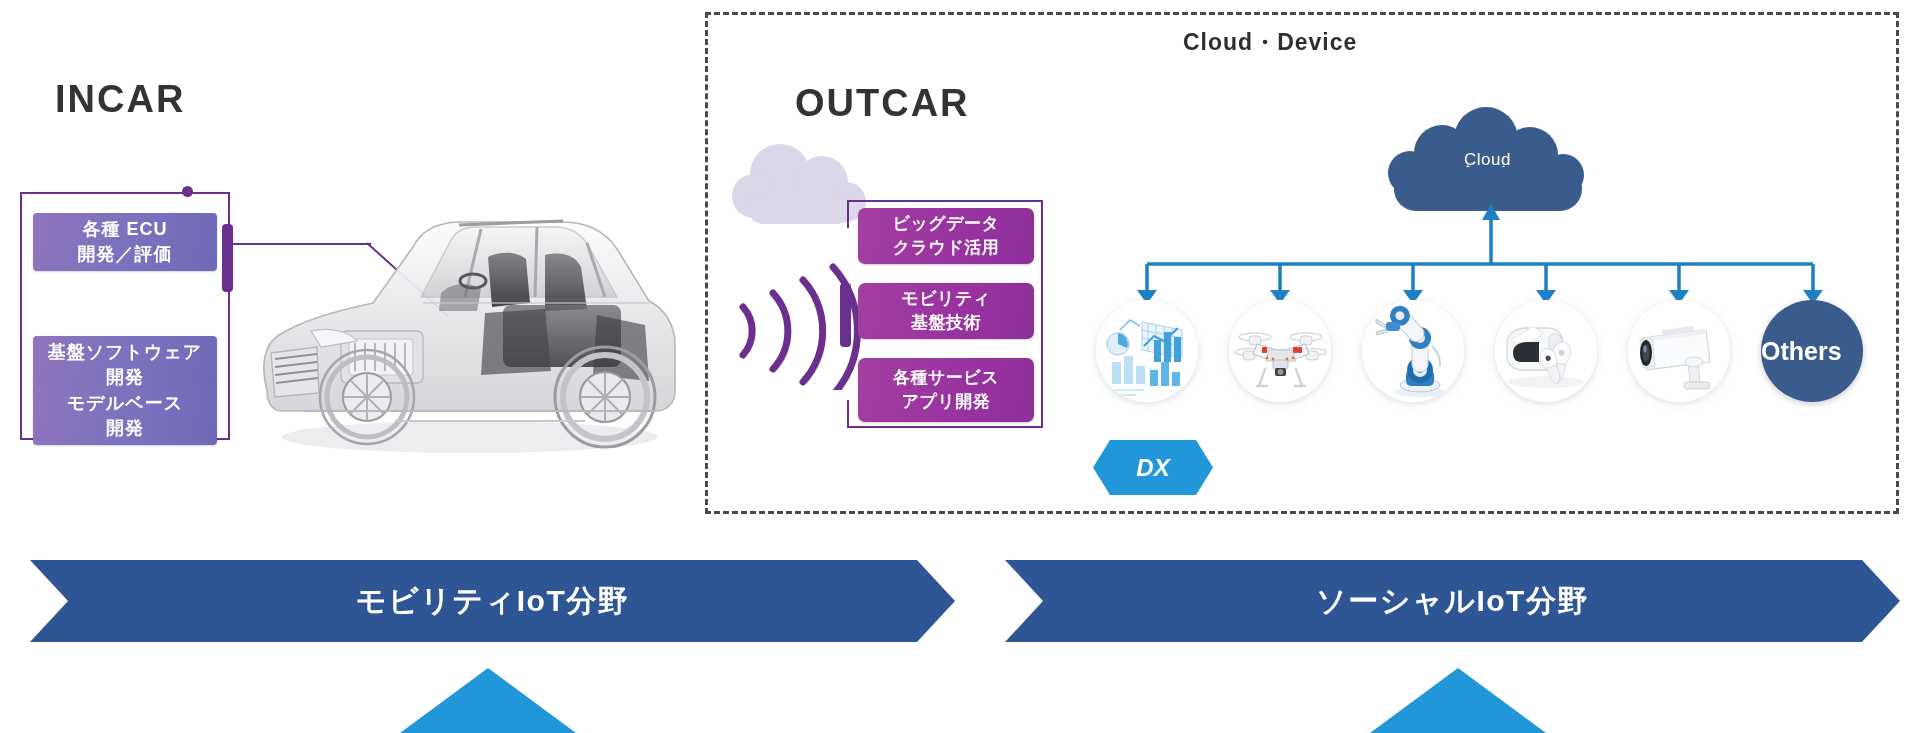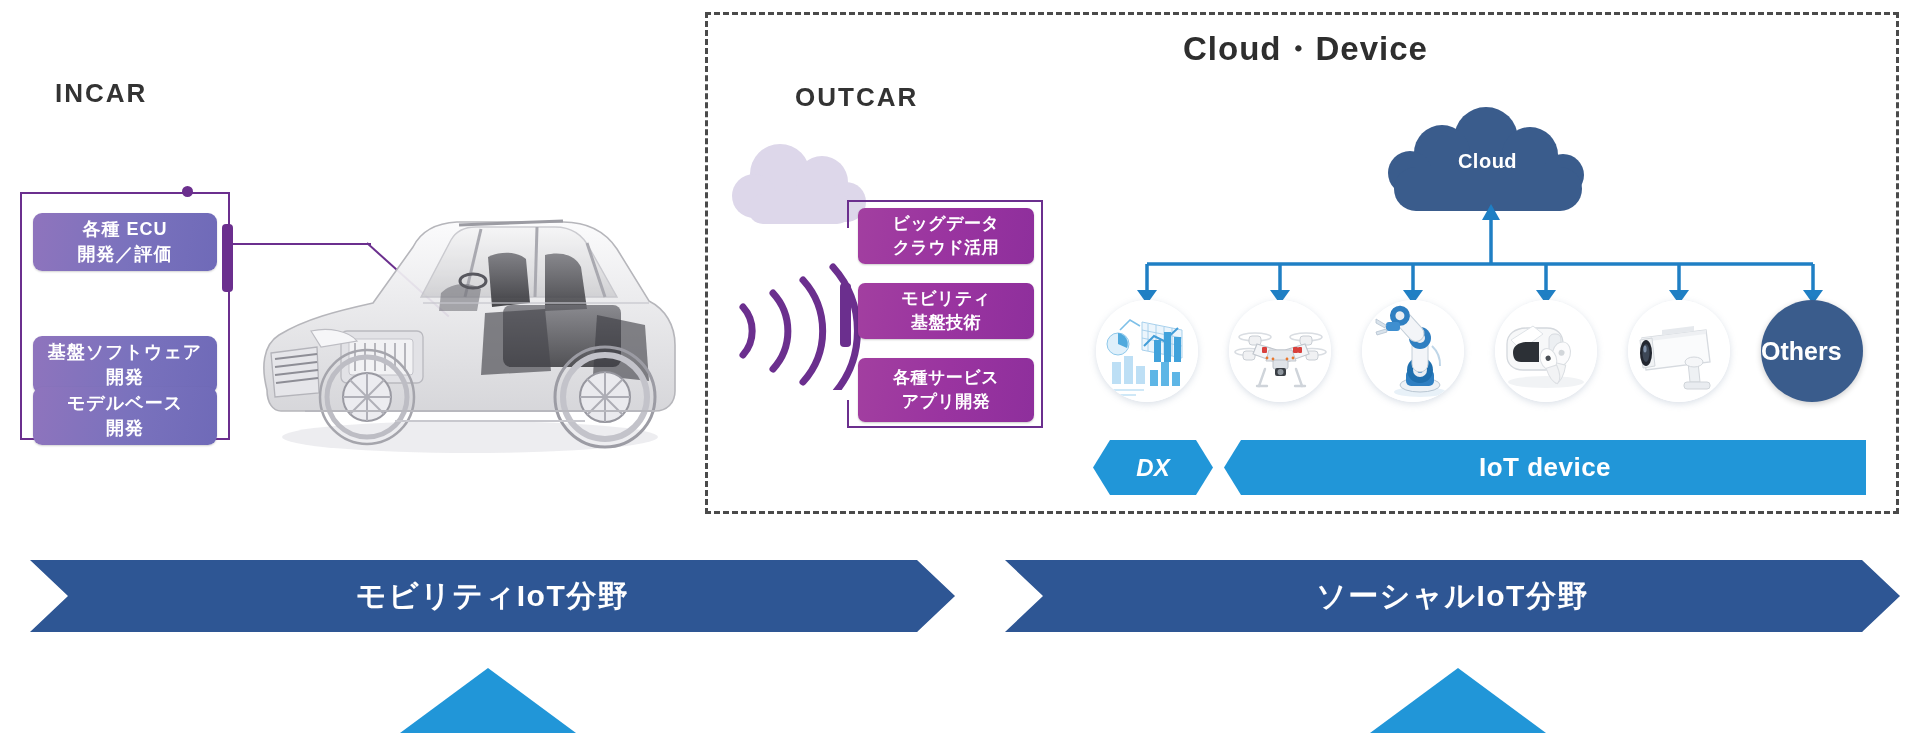--- a/index.html
+++ b/index.html
@@ -7,32 +7,32 @@
     width: 1920px; height: 733px;
     background: #ffffff;
     font-family: "Liberation Sans", "DejaVu Sans", sans-serif;
     overflow: hidden;
   }
   #stage { position: relative; width: 1920px; height: 733px; background:#fff; }
 
   
   .section-label {
     position: absolute;
-    font-size: 26px;
+    font-size: 38px;
     font-weight: bold;
     letter-spacing: 2px;
     color: #333333;
     white-space: nowrap;
   }
   #incar-label { left: 55px; top: 78px; }
   #outcar-label { left: 795px; top: 82px; }
   #cloud-device-label {
     position: absolute;
     left: 1183px; top: 27px;
-    font-size: 33px; font-weight: bold;
+    font-size: 23px; font-weight: bold;
     color: #2e2e2e; letter-spacing: 1px;
     white-space: nowrap;
   }
 
   
   #dashed-panel {
     position: absolute;
     left: 705px; top: 12px;
     width: 1194px; height: 502px;
     border: 3px dashed #4a4a4a;
@@ -86,21 +86,21 @@
     content:""; position:absolute;
     left: 7px; top: 7px; width: 26px; height: 26px;
     border-radius: 50%; background: #5a2d82;
     box-shadow: 0 0 0 3px #ffffff inset;
   }
 
   .pbox {
     position: absolute;
     left: 33px;
     width: 184px;
-    border-radius: 9px;
+    border-radius: 4px;
     color: #ffffff;
     font-size: 18px;
     font-weight: bold;
     line-height: 1.38;
     text-align: center;
     display: flex; align-items: center; justify-content: center;
     background: linear-gradient(100deg, #8f74bd 0%, #7a72bd 52%, #6f6ab8 100%);
     box-shadow: 0 1px 2px rgba(0,0,0,.18);
     white-space: pre-line;
     letter-spacing: 1px;
@@ -158,21 +158,21 @@
     letter-spacing: 0.5px;
   }
   #mbox-1 { top: 208px; height: 56px; }
   #mbox-2 { top: 283px; height: 56px; }
   #mbox-3 { top: 358px; height: 64px; }
 
   
   #cloud-big { position: absolute; left: 1380px; top: 105px; width: 215px; height: 110px; }
   #cloud-big-text {
     position: absolute; left: 1380px; top: 150px; width: 215px;
-    text-align: center; color: #ffffff; font-size: 20px; font-weight: bold;
+    text-align: center; color: #ffffff; font-size: 17px; font-weight: normal;
     letter-spacing: 0.5px;
   }
 
   
   #tree { position: absolute; left: 1090px; top: 200px; width: 810px; height: 110px; }
 
   
   .dev-circle {
     position: absolute;
     width: 102px; height: 102px;
@@ -215,21 +215,21 @@
     background: #2196d8;
     clip-path: polygon(17px 0, 100% 0, 100% 100%, 17px 100%, 0 50%);
     display: flex; align-items: center; justify-content: center;
     color:#fff; font-size:26px; font-weight:bold;
     letter-spacing: 0.5px;
   }
 
   
   .field-banner {
     position: absolute;
-    top: 560px; height: 72px;
+    top: 560px; height: 82px;
     background: #2e5694;
     clip-path: polygon(0 0, calc(100% - 38px) 0, 100% 50%, calc(100% - 38px) 100%, 0 100%, 38px 50%);
     display: flex; align-items: center; justify-content: center;
     color: #ffffff; font-size: 30px; font-weight: bold;
     letter-spacing: 1.5px;
     box-shadow: 0 3px 4px rgba(0,0,0,0.18);
   }
   #field-left  { left: 30px;  width: 925px; }
   #field-right { left: 1005px; width: 895px; }
 
@@ -596,23 +596,20 @@
     </svg>
   </div>
 
   <div id="others-circle">
     <span>Others</span>
   </div>
 
   <div id="dx-banner">
     <span>DX</span>
   </div>
-  <div id="iot-banner">
-    <span>IoT device</span>
-  </div>
 
   <div class="field-banner" id="field-left">
     <span>モビリティIoT分野</span>
   </div>
   <div class="field-banner" id="field-right">
     <span>ソーシャルIoT分野</span>
   </div>
 
   <div class="up-triangle" id="tri-left"></div>
   <div class="up-triangle" id="tri-right"></div>

